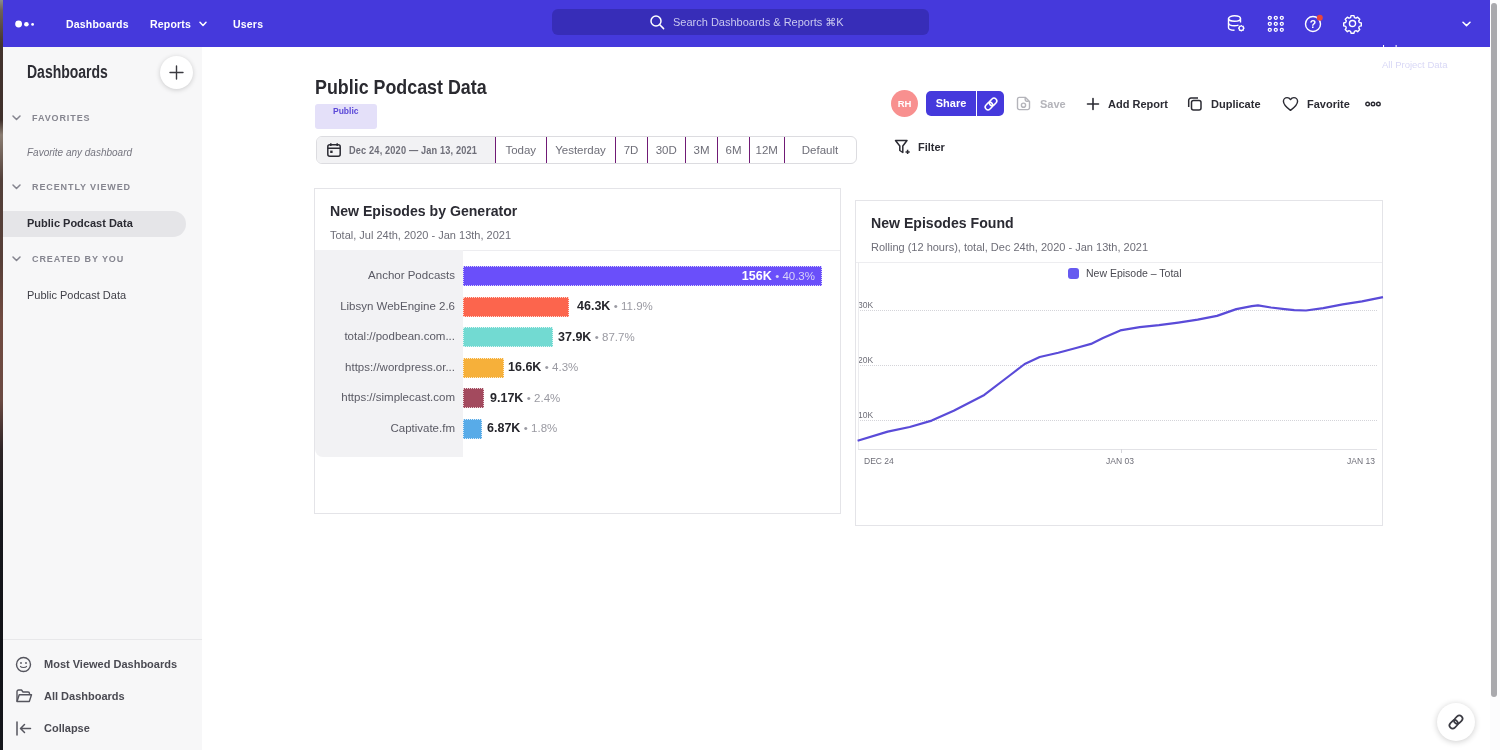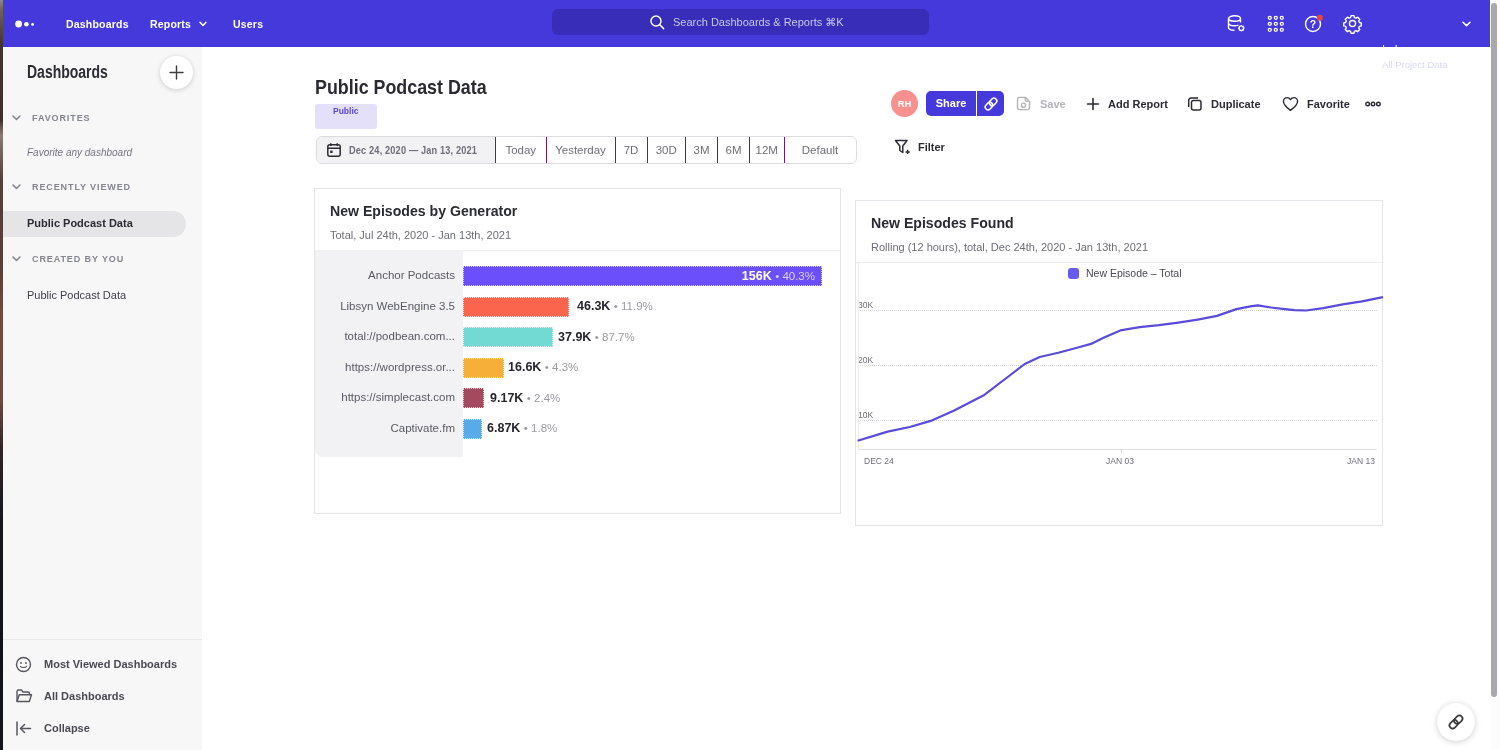--- a/index.html
+++ b/index.html
@@ -272,21 +272,21 @@
       </svg>
     Filter
   </div>
 
   <div class="card" id="card1">
     <div class="cardtitle">New Episodes by Generator</div>
     <div class="cardsub">Total, Jul 24th, 2020 - Jan 13th, 2021</div>
     <div style="position:absolute;left:0;top:61px;width:525px;height:1px;background:#ededf0"></div>
     <div id="panel1"></div>
     <div class="rowlab" style="top:80px">Anchor Podcasts</div>
-    <div class="rowlab" style="top:110.5px">Libsyn WebEngine 3.5</div>
+    <div class="rowlab" style="top:110.5px">Libsyn WebEngine 2.6</div>
     <div class="rowlab" style="top:141px">total://podbean.com...</div>
     <div class="rowlab" style="top:171.5px">https://wordpress.or...</div>
     <div class="rowlab" style="top:202px">https://simplecast.com</div>
     <div class="rowlab" style="top:232.5px">Captivate.fm</div>
 
     <div class="bar" style="top:77px; width:359px; background:#6a4ffa;"></div>
     <div id="bar1lab" style="top:79.5px; right:25px;">156K <span class="pct">• 40.3%</span></div>
     <div class="bar" style="top:107.5px; width:106px; background:#fc654d;"></div>
     <div class="vlab" style="top:110px; left:262px;">46.3K <span class="pct">• 11.9%</span></div>
     <div class="bar" style="top:138px; width:90px; background:#72dad2;"></div>

